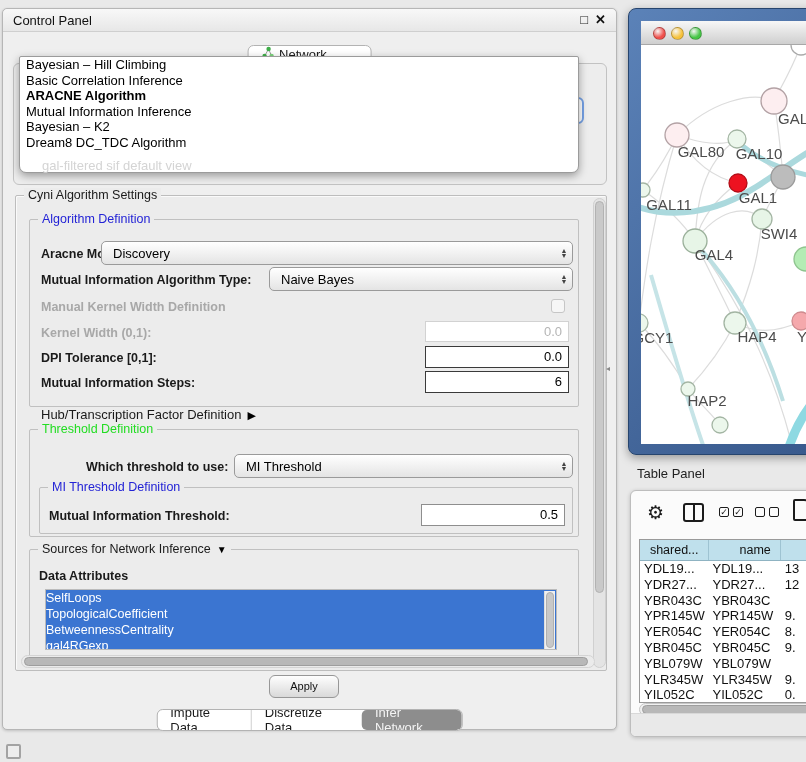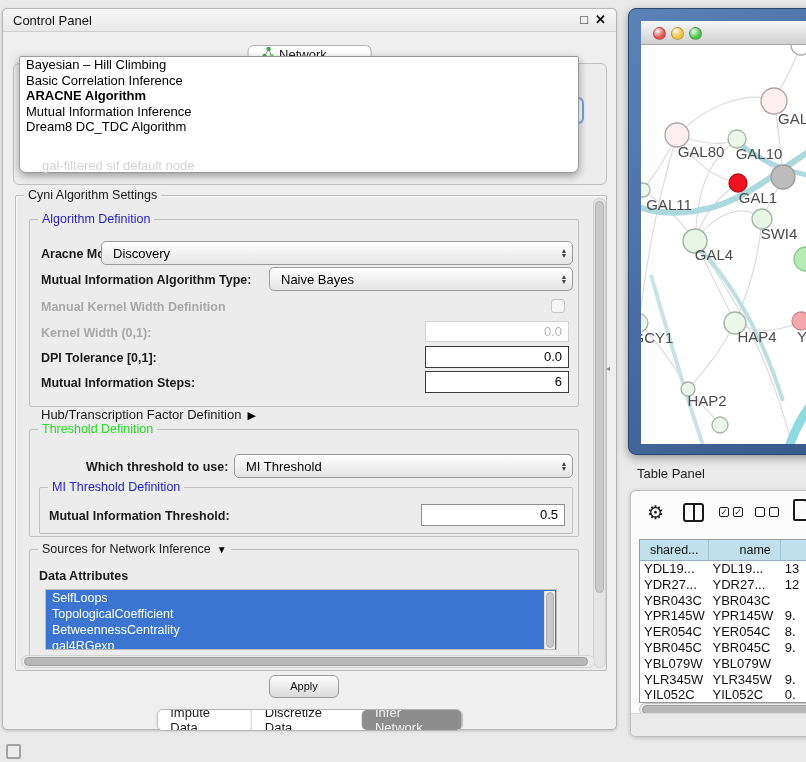--- a/index.html
+++ b/index.html
@@ -57,21 +57,21 @@
   .f-dis{border:1px solid #d2d2d2;color:#b5b5b5;}
   .f-act{border:1.5px solid #3a3a3a;color:#000;}
   .f-thin{border:1px solid #8e8e8e;color:#000;}
 
   .checkbox{position:absolute;width:14px;height:14px;border:1px solid #c6c6c6;border-radius:3px;background:#f6f6f6;}
 
   .disc-arrow{display:inline-block;margin-left:6px;color:#000;font-size:11px;}
 
   
   .attr-list{position:absolute;left:42px;top:580px;width:512px;height:61px;background:#fff;border:1px solid #bbb;overflow:hidden;}
-  .attr-item{height:16px;line-height:16px;padding-left:6px;font-size:12.5px;color:#fff;background:#3b75d1;}
+  .attr-item{height:16px;line-height:16px;padding-left:0;font-size:12.5px;color:#fff;background:#3b75d1;}
   .attr-vscroll{position:absolute;right:1px;top:1px;width:11px;height:59px;background:#f0f0f0;border-left:1px solid #ddd;}
   .attr-vthumb{position:absolute;left:1px;top:1px;width:8px;height:56px;background:#c8c8c8;border:1px solid #b0b0b0;border-radius:5px;}
 
   .hscroll{position:absolute;background:#ebebeb;border:1px solid #d4d4d4;border-radius:7px;}
   .hthumb{position:absolute;top:1px;bottom:1px;background:#b8b8b8;border:1px solid #9e9e9e;border-radius:6px;}
 
   .vscroll-track{position:absolute;right:3px;top:189px;width:13px;height:470px;background:#e4e4e4;border:1px solid #d0d0d0;border-radius:7px;}
   .vscroll-thumb{position:absolute;left:1px;top:2px;width:9px;height:392px;background:#c9c9c9;border:1px solid #b2b2b2;border-radius:5px;}
 
   .apply-btn{position:absolute;left:266px;top:666px;width:70px;height:23px;border:1px solid #979797;border-radius:6px;
@@ -149,23 +149,24 @@
 
     <div class="inference-box"></div>
     <div class="blue-frag"></div>
 
     <div class="popup">
       <div id="popup-list">
           <div class="pitem">Bayesian – Hill Climbing</div>
           <div class="pitem">Basic Correlation Inference</div>
           <div class="pitem bold">ARACNE Algorithm</div>
           <div class="pitem">Mutual Information Inference</div>
+          <div class="pitem">Bayesian – K2</div>
           <div class="pitem">Dream8 DC_TDC Algorithm</div>
         </div>
-      <div class="ghost">gal-filtered sif default node</div>
+      <div class="ghost">gal-filtered sif default view</div>
     </div>
 
     <div class="gbox settings-box">
       <span class="gbox-title" style="background:#ececec;">Cyni Algorithm Settings</span>
     </div>
     <div class="vscroll-track" style="left:590px;top:189px;">
       <div class="vscroll-thumb"></div>
     </div>
 
     <div class="gbox" style="left:26px;top:210px;width:550px;height:188px;">

